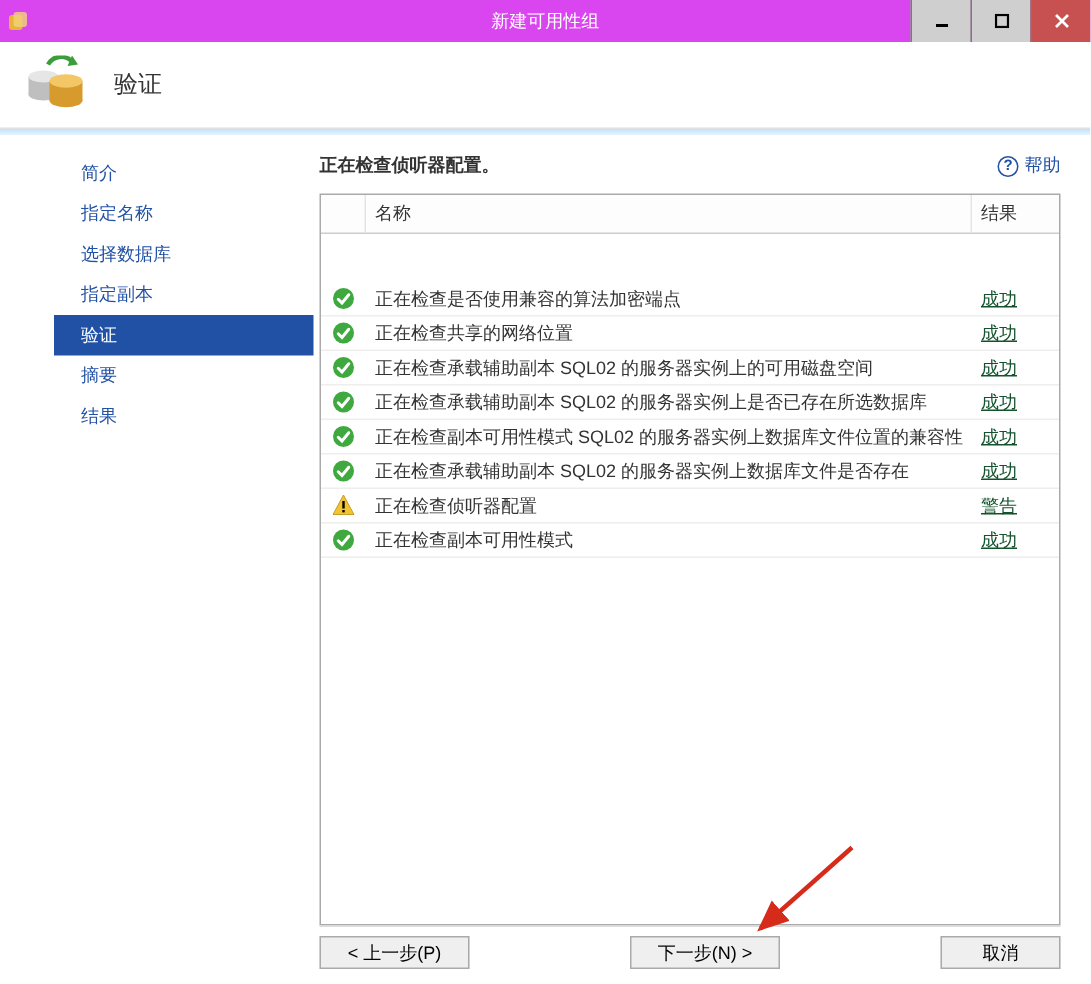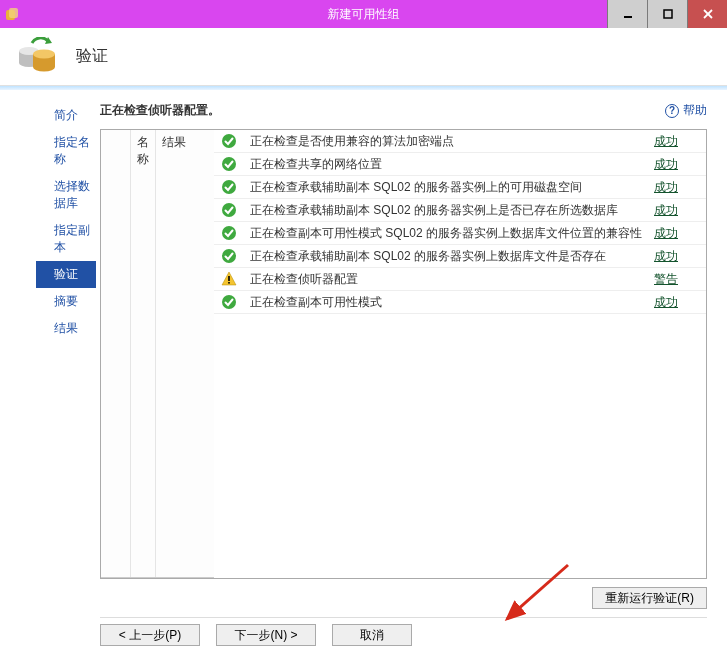--- a/index.html
+++ b/index.html
@@ -99,22 +99,23 @@
   }
   .help-ico {
     width:14px;height:14px;border:1px solid #2151a5;border-radius:50%;
     display:inline-flex;align-items:center;justify-content:center;
     font-size:10px;color:#2151a5;font-weight:bold;
   }
   .grid {
     border:1px solid #aaa;
     flex:1;
     display:flex;
-    flex-direction:row;
+    flex-direction:column;
     background:#fff;
+    gap:32px;
   }
   .ghead {
     display:flex;
     background:#fdfdfd;
     border-bottom:1px solid #ccc;
     font-size:12px;
   }
   .ghead .ic {width:30px; border-right:1px solid #e5e5e5;}
   .ghead .nm {flex:1; padding:4px 6px; border-right:1px solid #e5e5e5;}
   .ghead .rs {width:58px; padding:4px 6px;}
@@ -132,21 +133,21 @@
   .grow .rs a {color:#14532d; text-decoration:underline; cursor:pointer;}
   .gfill {flex:1;}
   
   .below-grid {
     display:flex;
     justify-content:flex-end;
     padding:8px 0;
   }
   .footer {
     display:flex;
-    justify-content:flex-start;
+    justify-content:space-between;
     gap:16px;
     padding: 6px 0 0 0;
     border-top: 1px solid #ddd;
     margin-top:auto;
   }
   button.std {
     font-family: inherit;
     font-size:12px;
     padding: 2px 12px;
     min-width: 100px;
@@ -317,23 +318,20 @@
                 <path d="M4.5 8.5 L7 11 L11.5 5.5" fill="none" stroke="#fff" stroke-width="2" stroke-linecap="round"></path>
               </svg>
             </div>
             <div class="nm">正在检查副本可用性模式</div>
             <div class="rs"><a>成功</a></div>
           </div>
         </div>
       <div class="gfill"></div>
     </div>
 
-    <div class="below-grid">
-      <button class="std rr">重新运行验证(R)</button>
-    </div>
 
     <div class="footer">
       <button class="std">&lt; 上一步(P)</button>
       <button class="std">下一步(N) &gt;</button>
       <button class="std" style="min-width:80px">取消</button>
     </div>
   </div>
 </div>
 
 <svg class="arrow-annot" width="110" height="80">

